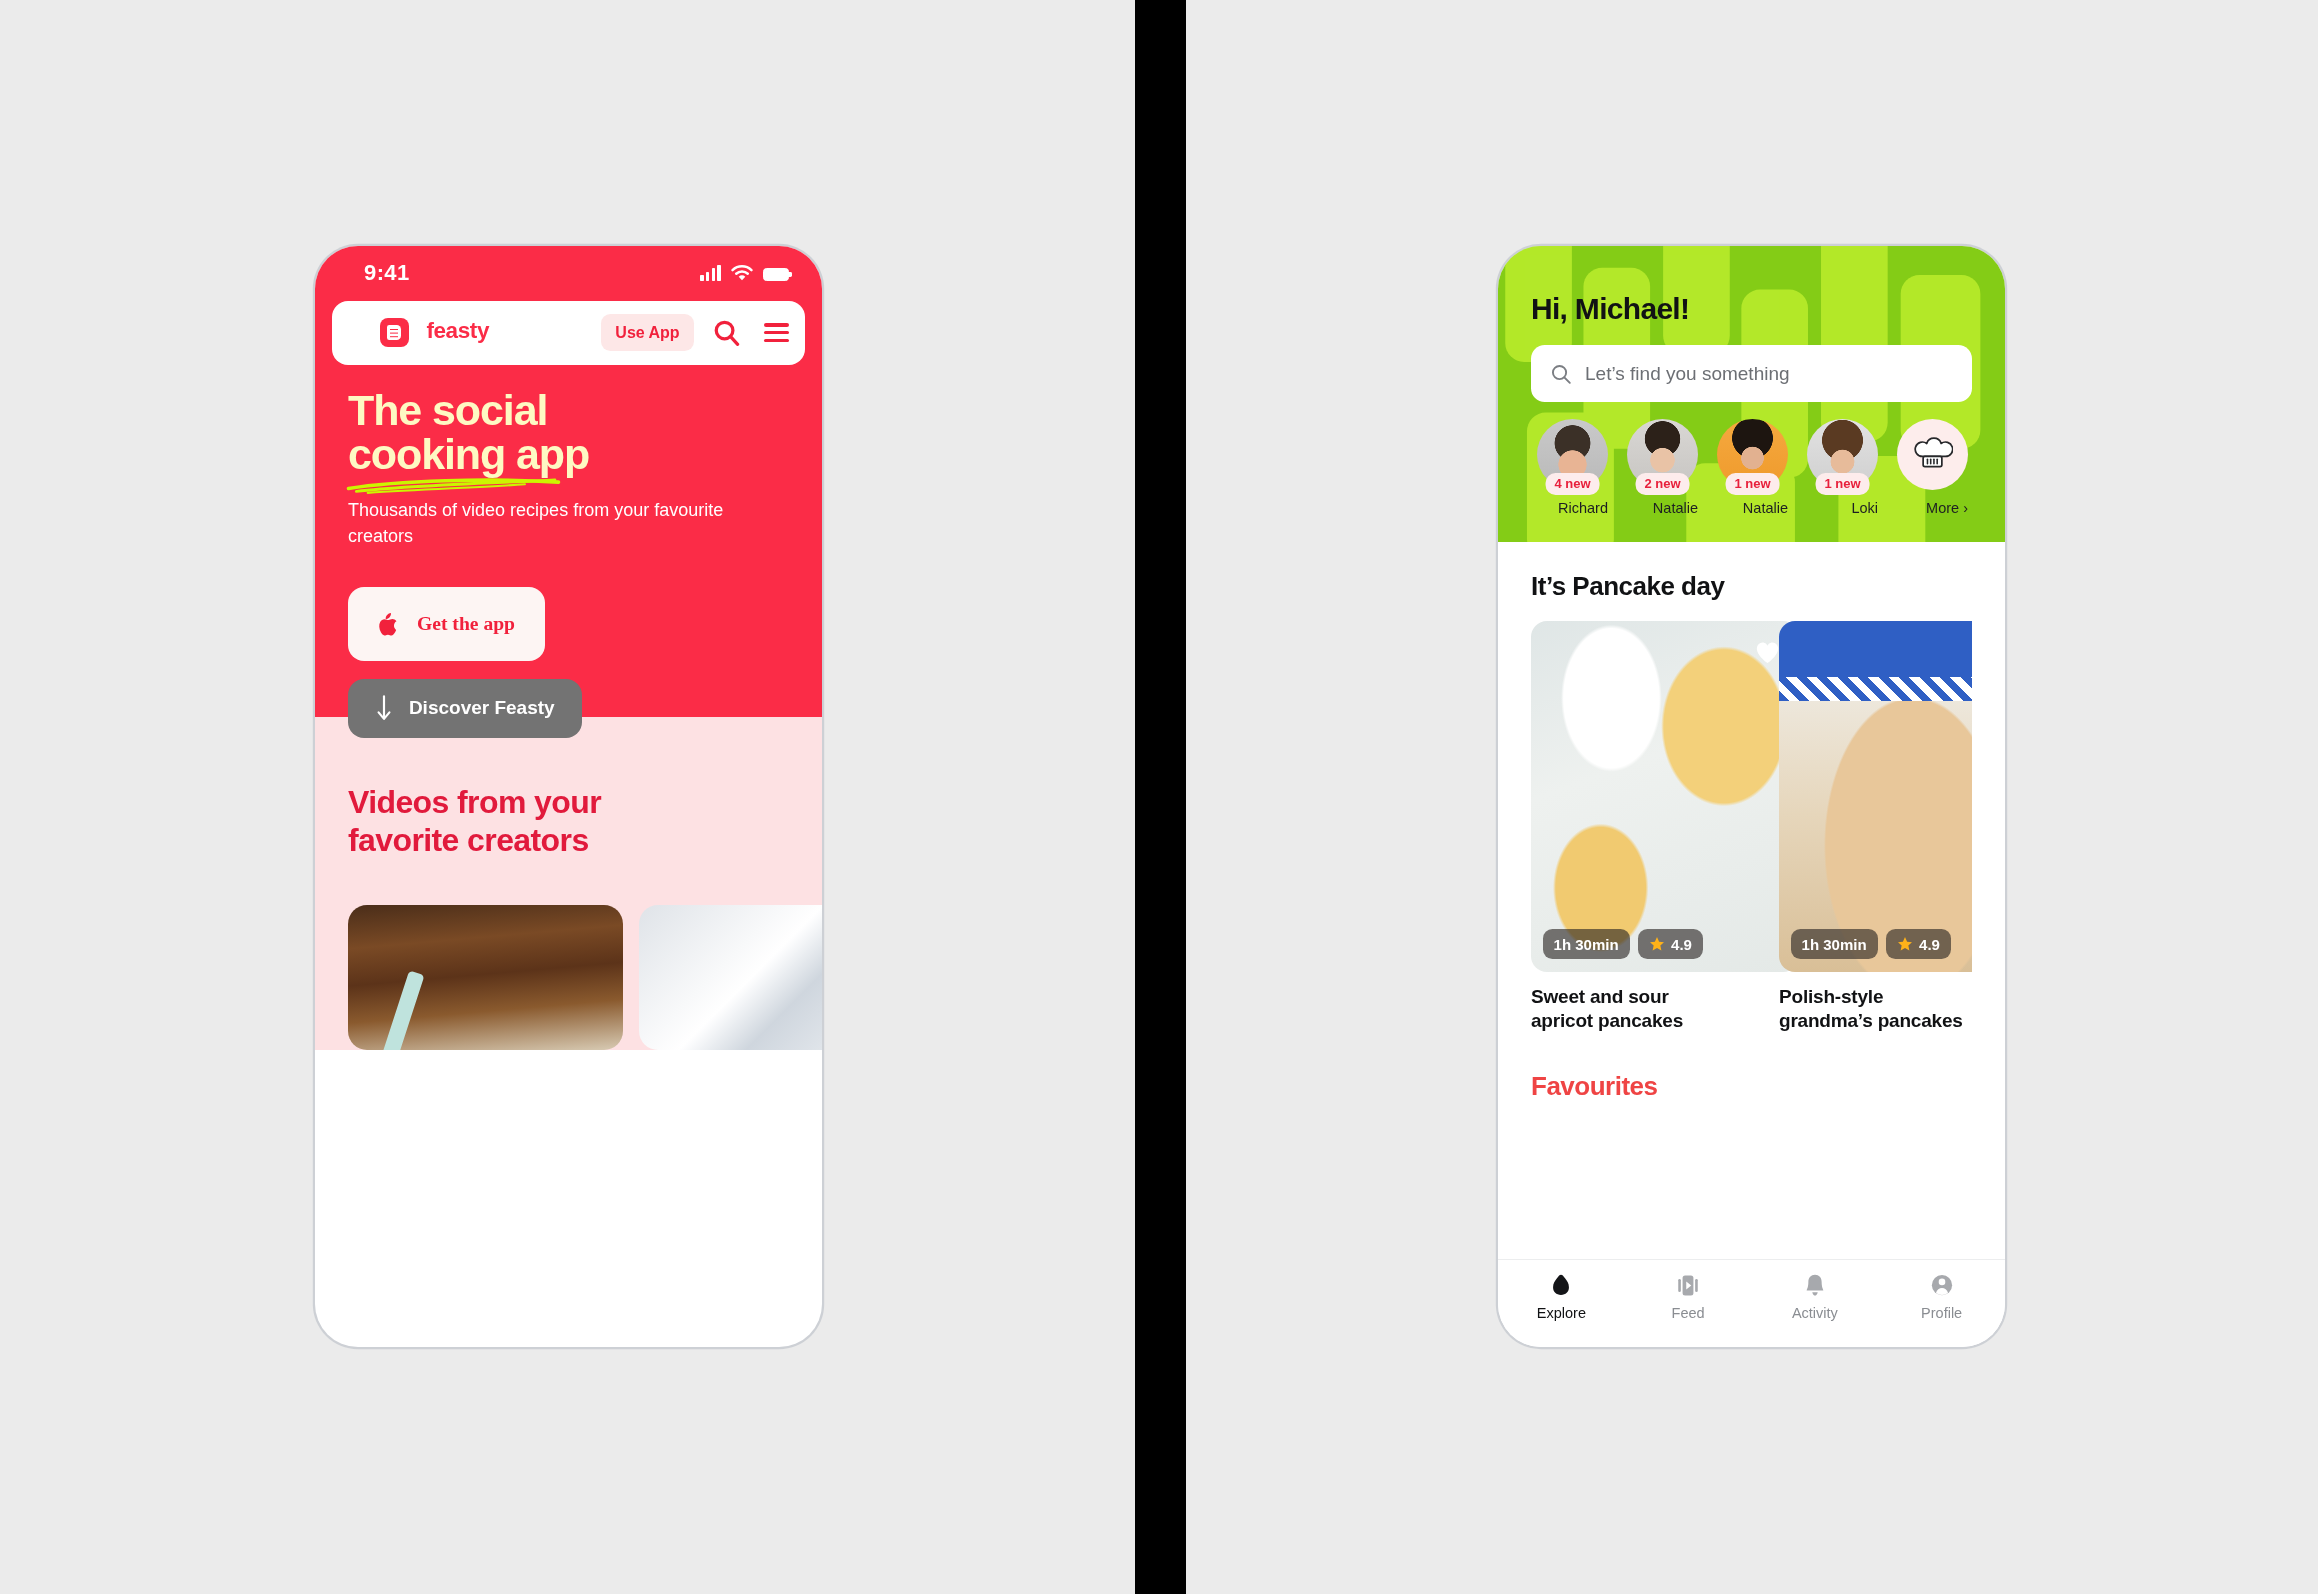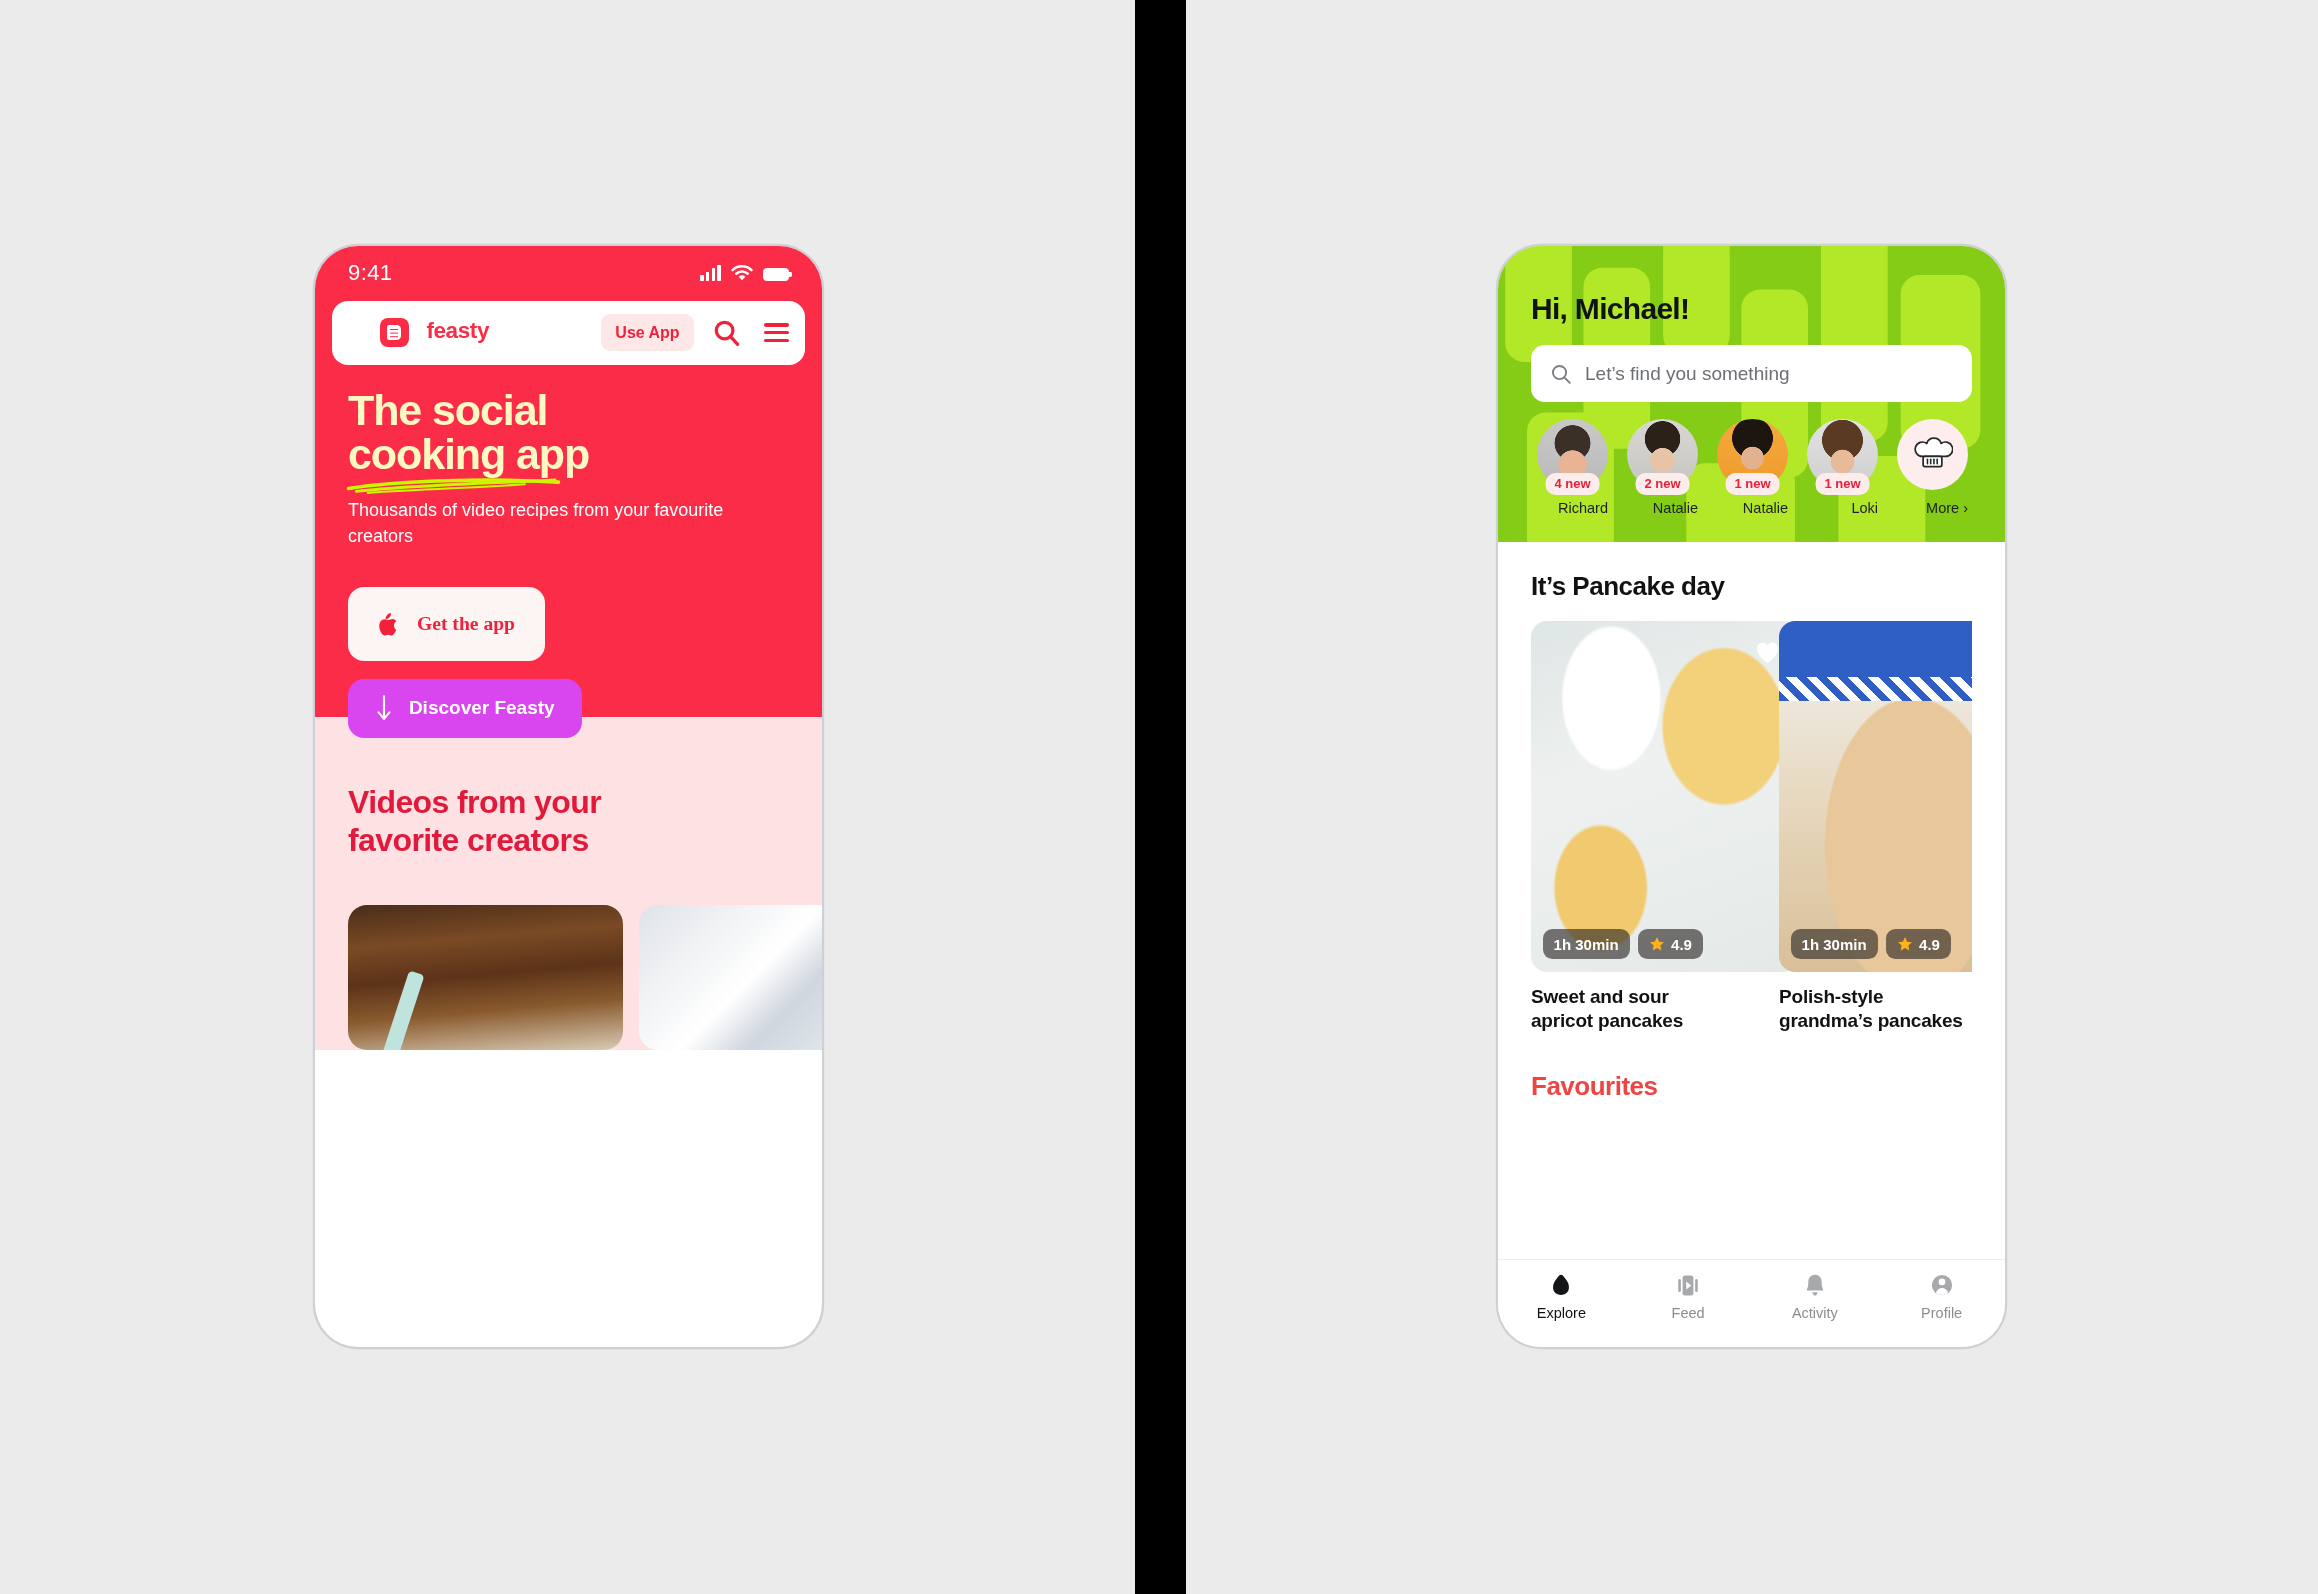--- a/index.html
+++ b/index.html
@@ -29,21 +29,21 @@
   
   .hero{
     background:#FB2C47;
     width:100%;height:471px;
     position:relative;
   }
   .statusbar{
     height:43px;display:flex;align-items:center;justify-content:space-between;
     padding:10px 33px 0 33px;box-sizing:border-box;color:#fff;
   }
-  .clock{font-size:22px;font-weight:400;letter-spacing:0.4px;}
+  .clock{font-size:22px;font-weight:700;letter-spacing:0.4px;margin-left:16px;}
   .status-icons{display:flex;align-items:flex-end;gap:10px;}
   .bars{display:flex;align-items:flex-end;gap:2.2px;height:16px;}
   .bars i{display:block;width:3.6px;background:#fff;border-radius:0.7px;}
   .bars i:nth-child(1){height:5.8px}.bars i:nth-child(2){height:8.7px}
   .bars i:nth-child(3){height:12.3px}.bars i:nth-child(4){height:16px}
   .batt{
     width:26px;height:13px;border:1.8px solid #fff;border-radius:3.6px;
     position:relative;background:#fff;box-sizing:border-box;
   }
   .batt:after{content:"";position:absolute;right:-3.6px;top:3.6px;width:2.2px;height:5px;
@@ -85,21 +85,21 @@
   .hero-sub{
     margin:22px 0 0 0;font-size:18px;line-height:1.42;color:#fff;font-weight:500;max-width:406px;
   }
   .hero-btns{margin-top:38px;}
   .btn-app{
     display:inline-flex;align-items:center;gap:20px;background:#FDF5F3;color:#F1213C;
     border:none;border-radius:16px;padding:0 30px;height:74px;font-size:19.6px;font-weight:700;
     font-family:Liberation Serif, serif;cursor:pointer;
   }
   .btn-discover{
-    margin-top:17.4px;display:flex;align-items:center;gap:17.4px;background:#d946ef;color:#fff;
+    margin-top:17.4px;display:flex;align-items:center;gap:17.4px;background:#737373;color:#fff;
     border:none;border-radius:16px;padding:0 27.5px;height:59px;font-size:19px;font-weight:700;
     font-family:inherit;cursor:pointer;
   }
 
   .pink-section{background:#FDE1E3;width:100%;padding:67px 33px 0 33px;box-sizing:border-box;height:auto;}
   .pink-title{
     font-size:32px;line-height:1.18;font-weight:800;color:#E11A3C;letter-spacing:-0.6px;margin:0;
   }
   .vid-row{display:flex;gap:16px;margin-top:45px;}
   .vid-card{width:275px;height:145px;border-radius:19px;overflow:hidden;flex:0 0 auto;}

